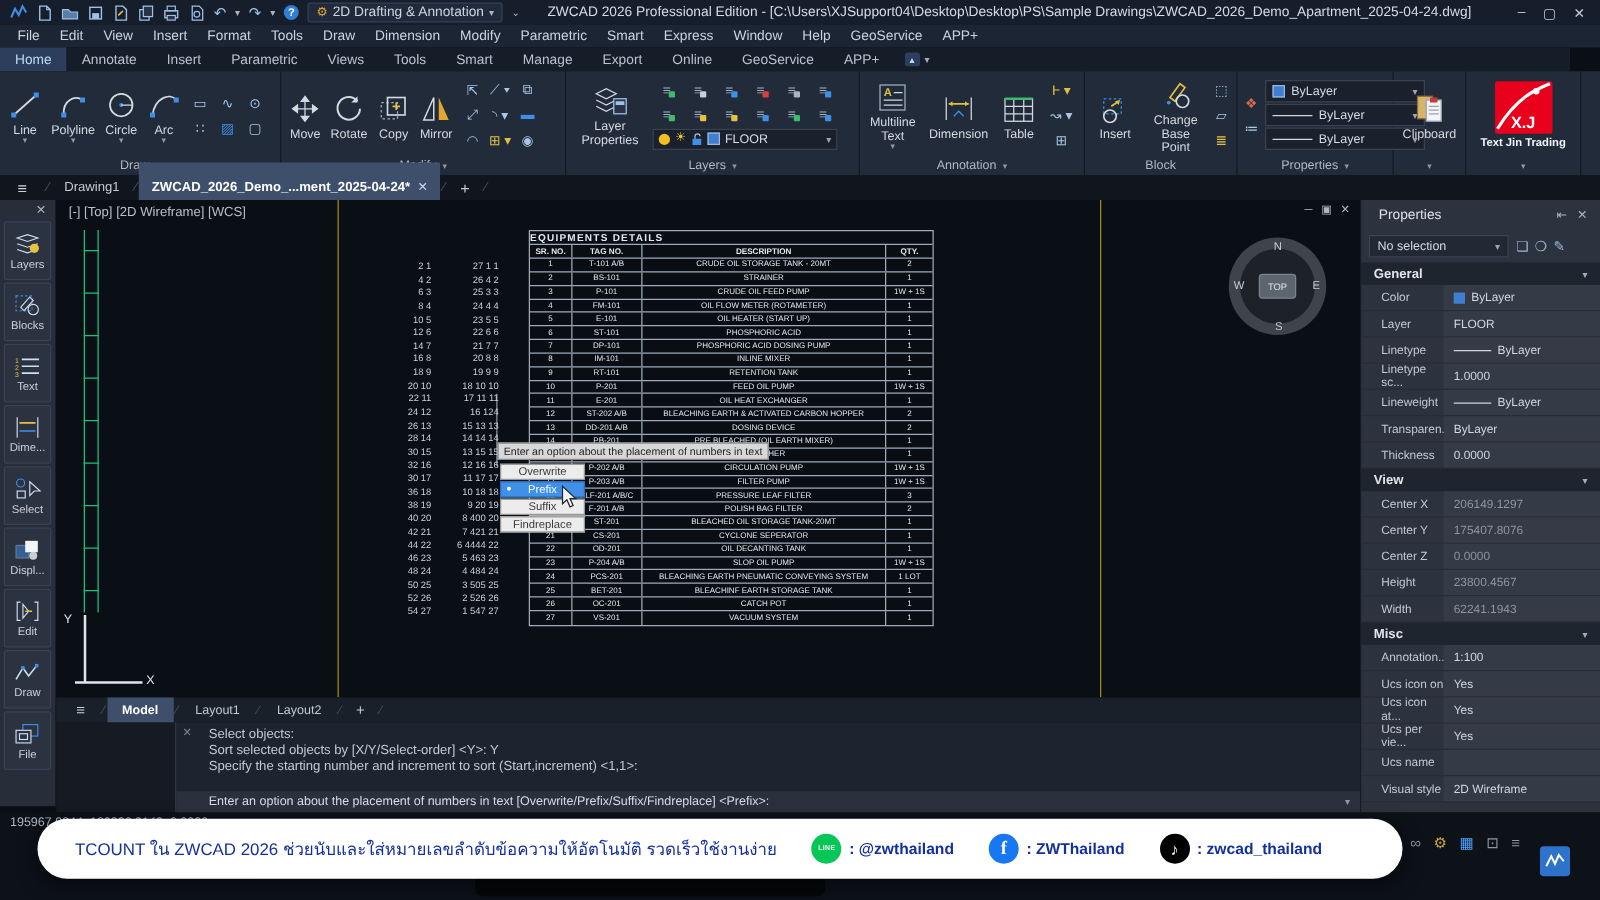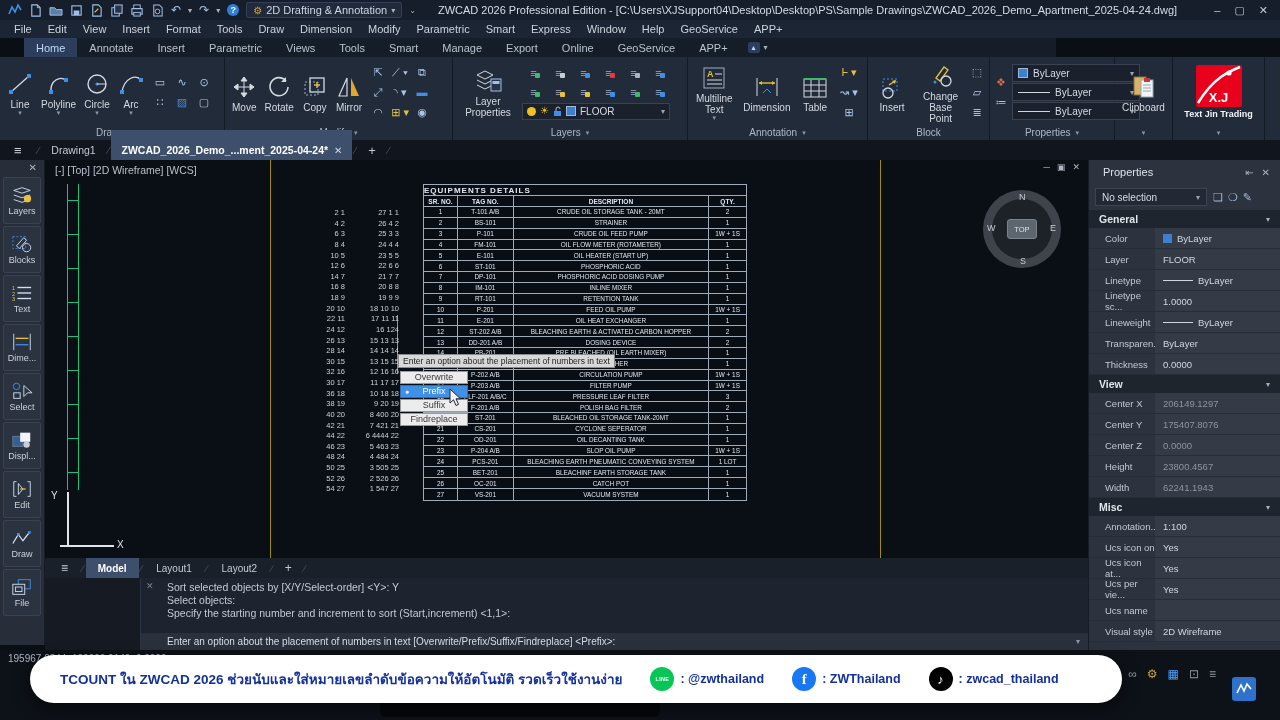--- a/index.html
+++ b/index.html
@@ -13,21 +13,21 @@
   .helpdot{width:12px;height:12px;border-radius:50%;background:#2f7fd6;color:#fff;font-size:9px;font-weight:bold;display:flex;align-items:center;justify-content:center;}
   .wsbox{display:flex;align-items:center;gap:4px;background:#202a3a;border:1px solid #33405a;padding:1px 6px;height:16px;border-radius:2px;}
   .gear{color:#e0a62f;font-size:10px;}
   .caret{font-size:8px;color:#aab4c2;}
   #win-title{margin-left:14px;color:#d6dce6;font-size:11px;white-space:nowrap;overflow:hidden;flex:1;}
   .winbtns{display:flex;align-items:center;gap:14px;padding:0 12px;color:#c2cad6;font-size:11px;}
   
   #menubar{position:absolute;left:0;top:20px;width:1280px;height:18px;background:#1c2533;display:flex;align-items:center;padding-left:6px;color:#ccd3dd;font-size:11px;}
   #menubar span{padding:0 8px;cursor:default;}
   
-  #ribbontabs{position:absolute;left:0;top:38px;width:1032px;height:19px;background:#151d29;display:flex;align-items:stretch;color:#b9c2cf;font-size:11px;margin-left:24px;}
+  #ribbontabs{position:absolute;left:0;top:38px;width:1256px;height:19px;background:#151d29;display:flex;align-items:stretch;color:#b9c2cf;font-size:11px;}
   #ribbontabs .rtab{padding:2px 12px;display:flex;align-items:center;}
   #ribbontabs .rtab.active{background:#2c3e5c;color:#bed9f8;}
   .tabcollapse{margin-left:8px;display:flex;align-items:center;gap:4px;color:#9fb0c4;font-size:8px;}
   .tabcollapse .box{background:#2c3e5c;padding:1px 4px;border-radius:2px;color:#bed9f8;}
   
   #ribbon{position:absolute;left:0;top:57px;width:1280px;height:83px;background:#222b3a;display:flex;}
   .rpanel{height:83px;border-right:1px solid #141a24;display:flex;flex-direction:column;}
   .pcontent{flex:1;display:flex;align-items:center;padding:2px 4px 0 4px;gap:2px;}
   .plabel{height:15px;display:flex;align-items:center;justify-content:center;gap:5px;color:#aeb8c6;font-size:10px;}
   .plabel .pl-arrow{font-size:7px;color:#8d97a6;}
@@ -131,21 +131,21 @@
   #cmdinput .endcaret{margin-left:auto;color:#8d97a6;font-size:8px;}
   
   #statusbar{position:absolute;left:0;top:650px;width:1280px;height:70px;background:#0d1118;}
   #coords{position:absolute;left:8px;top:3px;color:#aeb6c2;font-size:10px;}
   #statusicons{position:absolute;right:64px;top:17px;display:flex;gap:10px;color:#8d96a3;font-size:12px;align-items:center;}
   #plugintile{position:absolute;right:24px;top:27px;width:24px;height:24px;background:#2e72cc;border-radius:3px;display:flex;align-items:center;justify-content:center;}
   #taskblob{position:absolute;left:380px;top:45px;width:280px;height:22px;background:#05070a;border-radius:6px;z-index:4;}
   
   #banner{position:absolute;left:30px;top:5px;width:1092px;height:48px;background:#ffffff;border-radius:26px;z-index:5;
     box-shadow:0 5px 16px rgba(0,0,0,.5);display:flex;align-items:center;padding:0 30px;gap:14px;}
-  #banner .headline{color:#14309c;font-weight:bold;font-size:13.5px;white-space:nowrap;}
+  #banner .headline{color:#14309c;font-weight:normal;font-size:13.5px;white-space:nowrap;}
   .social{display:flex;align-items:center;gap:6px;color:#14309c;font-weight:bold;font-size:12.5px;white-space:nowrap;margin-left:14px;}
   .badge{width:24px;height:24px;border-radius:50%;display:flex;align-items:center;justify-content:center;color:#fff;font-weight:bold;}
   .badge.line{background:#06c755;font-size:5.5px;letter-spacing:.3px;}
   .badge.fb{background:#1877f2;font-size:15px;font-family:"Liberation Serif",serif;}
   .badge.tt{background:#000;font-size:13px;}
 </style>
 </head>
 <body>
 
 <div id="titlebar">
@@ -1118,22 +1118,22 @@
   <span class="dsep">∕</span>
   <span class="lplus">+</span>
   <span class="dsep">∕</span>
 </div>
 
 <div id="cmdzone">
   <div id="cmdpanel">
     <span id="cmdclose">✕</span>
     <div id="cmdhist">
 
+        <div>Select objects:</div>
         <div>Sort selected objects by [X/Y/Select-order] &lt;Y&gt;: Y</div>
-        <div>Select objects:</div>
         <div>Specify the starting number and increment to sort (Start,increment) &lt;1,1&gt;:</div>
       </div>
     <div id="cmdinput">
       <span>Enter an option about the placement of numbers in text [Overwrite/Prefix/Suffix/Findreplace] &lt;Prefix&gt;:</span>
       <span class="endcaret">▾</span>
     </div>
   </div>
 </div>
 
 <div id="statusbar">

